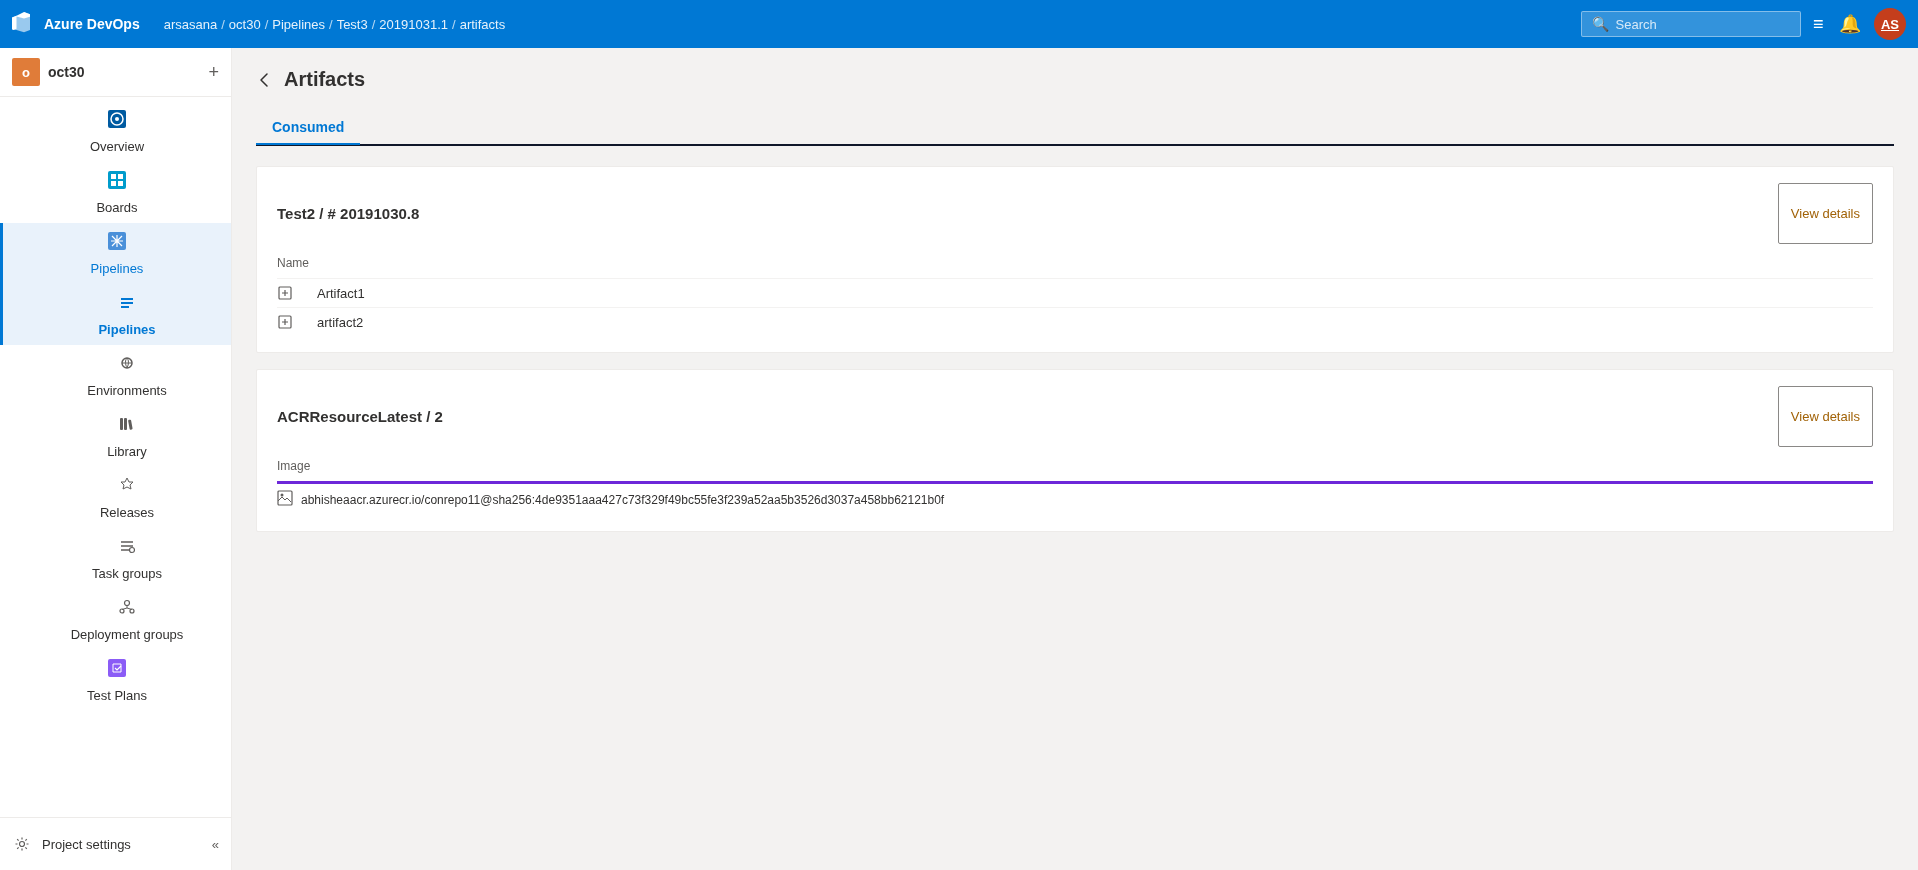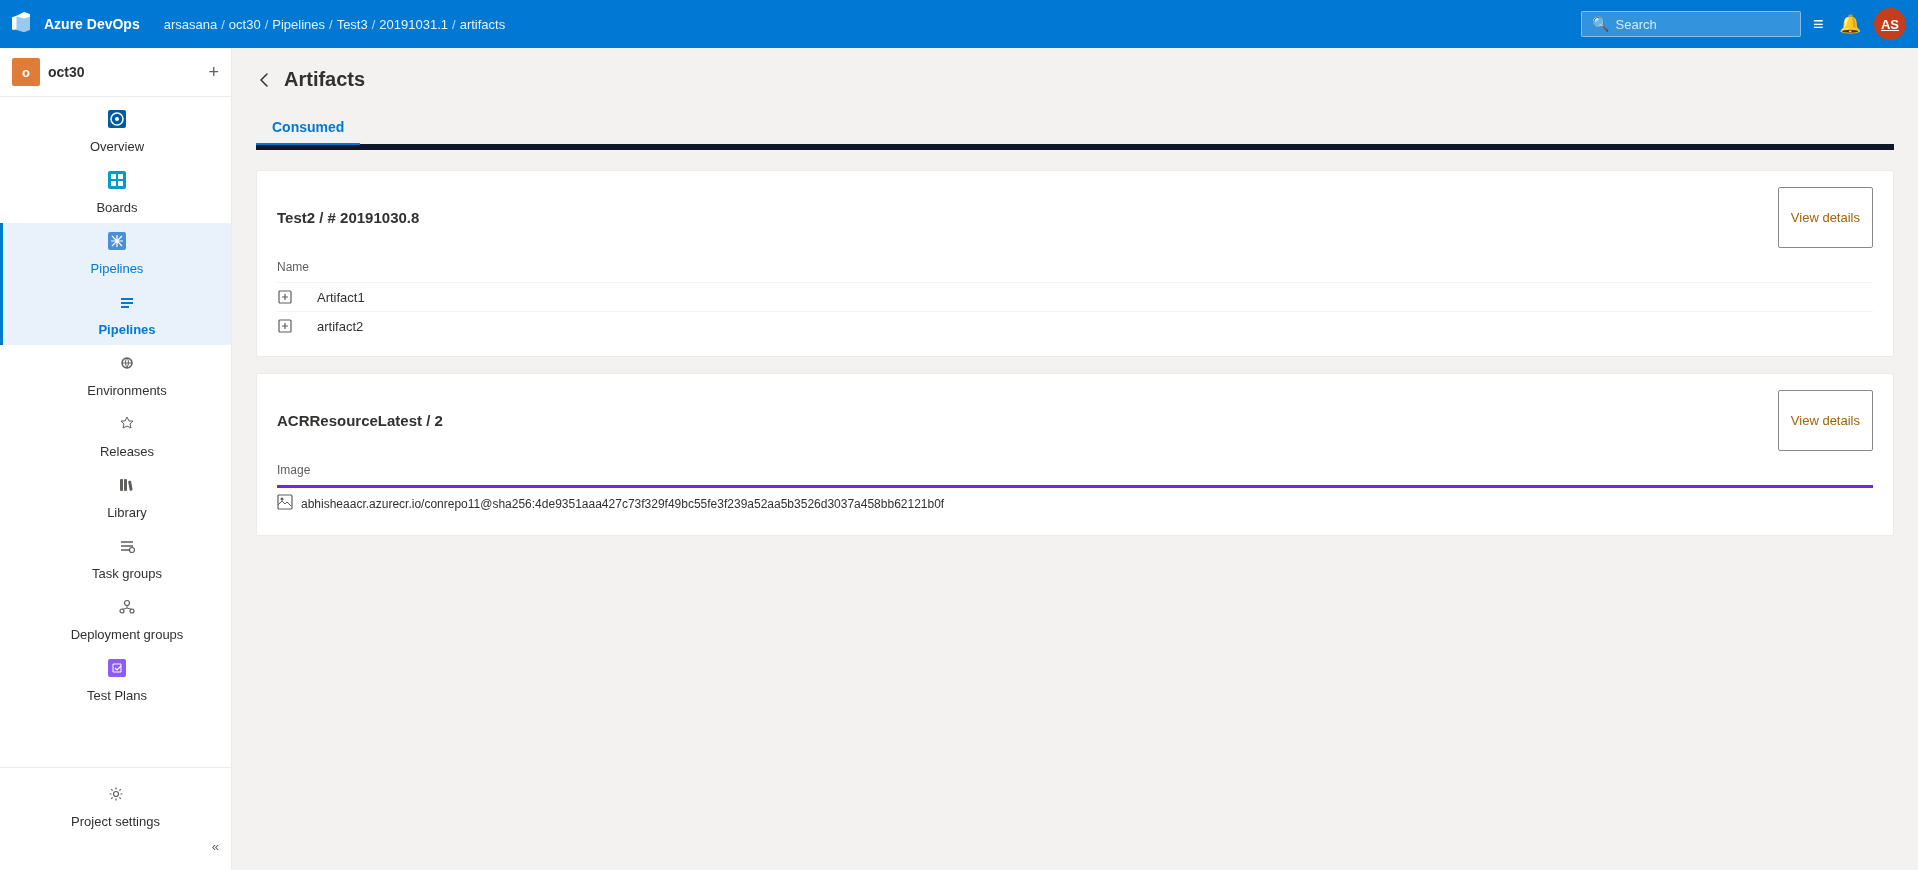--- a/index.html
+++ b/index.html
@@ -171,21 +171,20 @@
       padding: 8px 0;
     }
     .footer-item {
       display: flex;
       align-items: center;
       padding: 8px 12px;
       gap: 10px;
       cursor: pointer;
       font-size: 13px;
       color: #323130;
-      flex-direction: column;
     }
     .footer-collapse {
       margin-left: auto;
       color: #605e5c;
     }
 
     
     .content {
       flex: 1;
       background: #f3f2f1;
@@ -209,21 +208,21 @@
     }
     .page-title {
       font-size: 20px;
       font-weight: 600;
       color: #323130;
     }
 
     
     .tabs {
       display: flex;
-      border-bottom: 6px solid #0f172a;
+      border-bottom: 2px solid #0f172a;
       margin-bottom: 20px;
     }
     .tab {
       padding: 8px 16px;
       cursor: pointer;
       font-size: 14px;
       color: #605e5c;
       border-bottom: 2px solid transparent;
       margin-bottom: -1px;
     }
@@ -407,35 +406,35 @@
               <circle cx="8" cy="8" r="5" fill="none" stroke="#605e5c" stroke-width="1.5"></circle>
               <path d="M3 8h10M8 3c-2 2-2 6 0 10M8 3c2 2 2 6 0 10" stroke="#605e5c" stroke-width="1" fill="none"></path>
             </svg>
         </div>
         <span>Environments</span>
       </div>
 
       <div class="nav-item" style="padding-left: 32px;">
         <div class="nav-icon">
           <svg width="16" height="16" viewBox="0 0 16 16" fill="#605e5c">
-              <path d="M8 1l2 4h4l-3 3 1 4-4-2-4 2 1-4-3-3h4z" stroke="#605e5c" stroke-width="1" fill="none"></path>
-            </svg>
-        </div>
-        <span>Releases</span>
-      </div>
-
-      <div class="nav-item" style="padding-left: 32px;">
-        <div class="nav-icon">
-          <svg width="16" height="16" viewBox="0 0 16 16" fill="#605e5c">
               <rect x="1" y="2" width="3" height="12" rx="1" fill="#605e5c"></rect>
               <rect x="5" y="2" width="3" height="12" rx="1" fill="#605e5c"></rect>
               <rect x="9" y="4" width="3" height="10" rx="1" fill="#605e5c" transform="rotate(-10 9 4)"></rect>
             </svg>
         </div>
         <span>Library</span>
+      </div>
+
+      <div class="nav-item" style="padding-left: 32px;">
+        <div class="nav-icon">
+          <svg width="16" height="16" viewBox="0 0 16 16" fill="#605e5c">
+              <path d="M8 1l2 4h4l-3 3 1 4-4-2-4 2 1-4-3-3h4z" stroke="#605e5c" stroke-width="1" fill="none"></path>
+            </svg>
+        </div>
+        <span>Releases</span>
       </div>
 
       <div class="nav-item" style="padding-left: 32px;">
         <div class="nav-icon">
           <svg width="16" height="16" viewBox="0 0 16 16">
               <path d="M2 4h12M2 8h12M2 12h8" stroke="#605e5c" stroke-width="1.5" fill="none"></path>
               <circle cx="13" cy="12" r="2.5" fill="none" stroke="#605e5c" stroke-width="1.2"></circle>
             </svg>
         </div>
         <span>Task groups</span>

